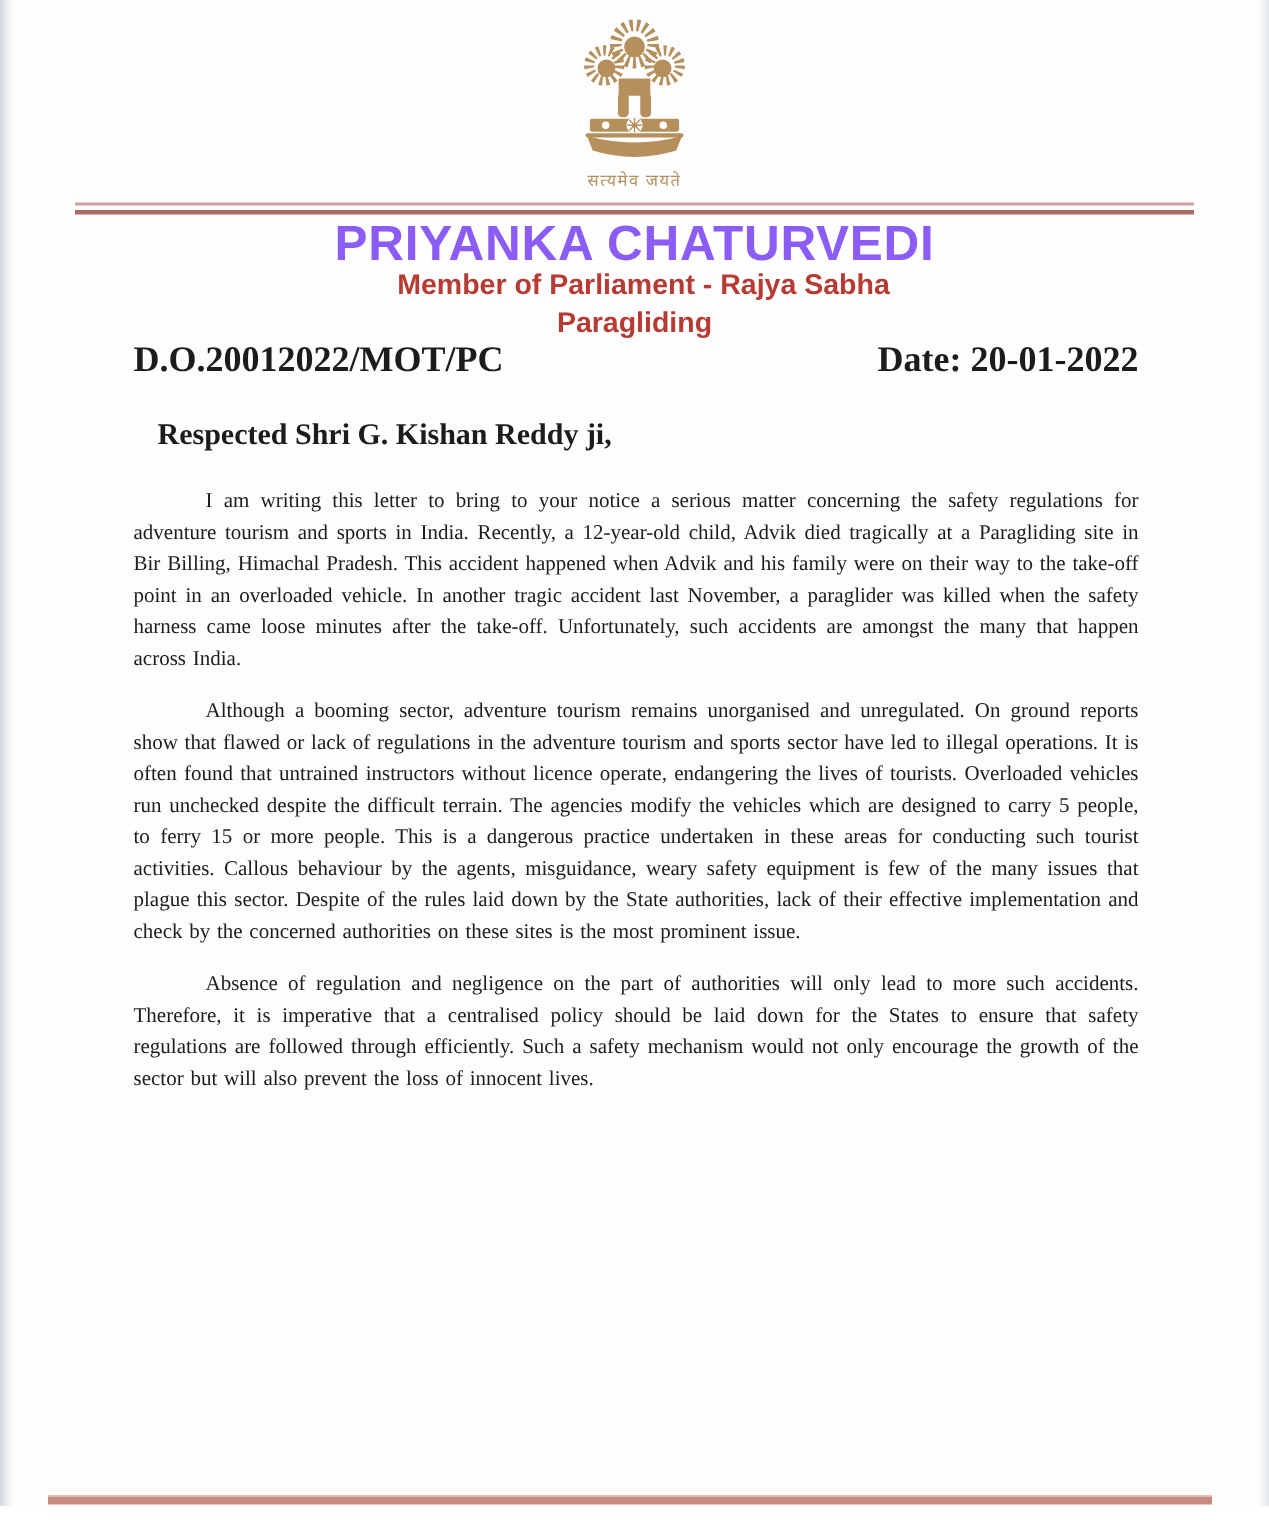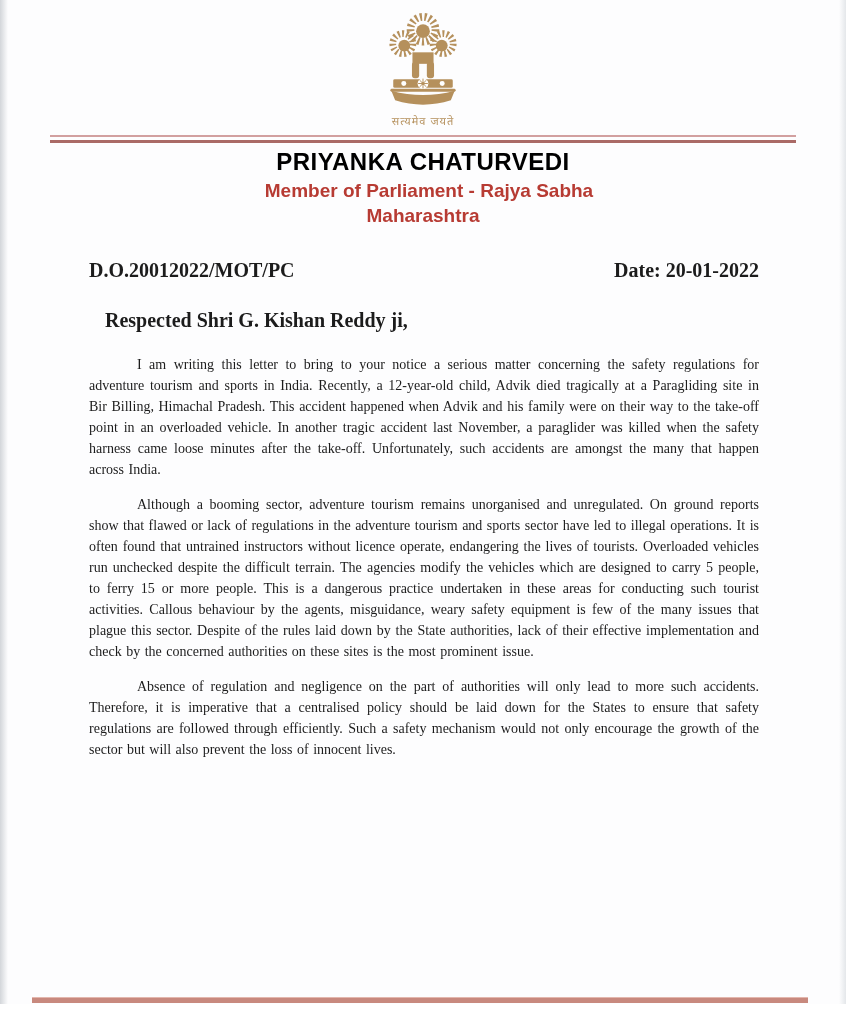--- a/index.html
+++ b/index.html
@@ -51,25 +51,25 @@
     height: 2px; background: #d2a0a0;
   }
   .head-divider .line-gap {
     height: 3px; background: transparent;
   }
   .head-divider .line-thick {
     height: 3px; background: #aa6a66;
   }
   .lh-name {
     margin-top: 5px;
-    font-size: 24px;
+    font-size: 33px;
     line-height: 28px;
     font-weight: 700;
     letter-spacing: 0.5px;
-    color: #000000;
+    color: #8b5cf6;
   }
   .lh-title {
     margin-top: 2px;
     font-size: 19px;
     line-height: 25px;
     font-weight: 600;
     color: #b73b33;
     padding-left: 12px;
   }
   .lh-region {
@@ -79,25 +79,24 @@
     color: #b73b33;
   }
 
   
   .letter {
     width: 670px;
     margin: 0 auto 0 auto;
     padding-left: 2px;
   }
   .doc-meta {
-    margin-top: 30px;
     display: flex;
     justify-content: space-between;
     font-weight: 700;
-    font-size: 20px;
+    font-size: 24px;
     line-height: 24px;
   }
   .salutation {
     margin-top: 26px;
     font-weight: 700;
     font-size: 20px;
     line-height: 24px;
     margin-left: 16px;
   }
   .body-paragraphs p {
@@ -172,21 +171,21 @@
     </div>
 
     <div class="head-divider">
       <div class="line-thin"></div>
       <div class="line-gap"></div>
       <div class="line-thick"></div>
     </div>
 
     <div class="lh-name">PRIYANKA CHATURVEDI</div>
     <div class="lh-title">Member of Parliament - Rajya Sabha</div>
-    <div class="lh-region">Maharashtra</div>
+    <div class="lh-region">Paragliding</div>
   </div>
 
   <div class="letter">
     <div class="doc-meta">
       <span>D.O.20012022/MOT/PC</span>
       <span>Date: 20-01-2022</span>
     </div>
 
     <div class="salutation">Respected Shri G. Kishan Reddy ji,</div>
 

